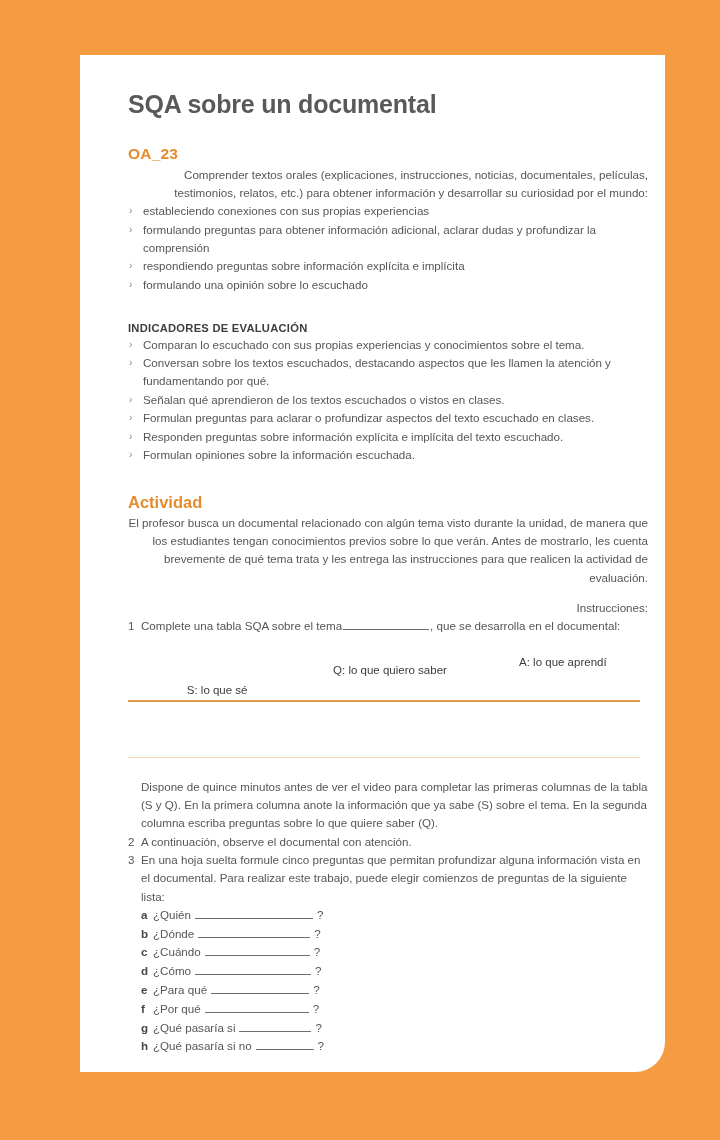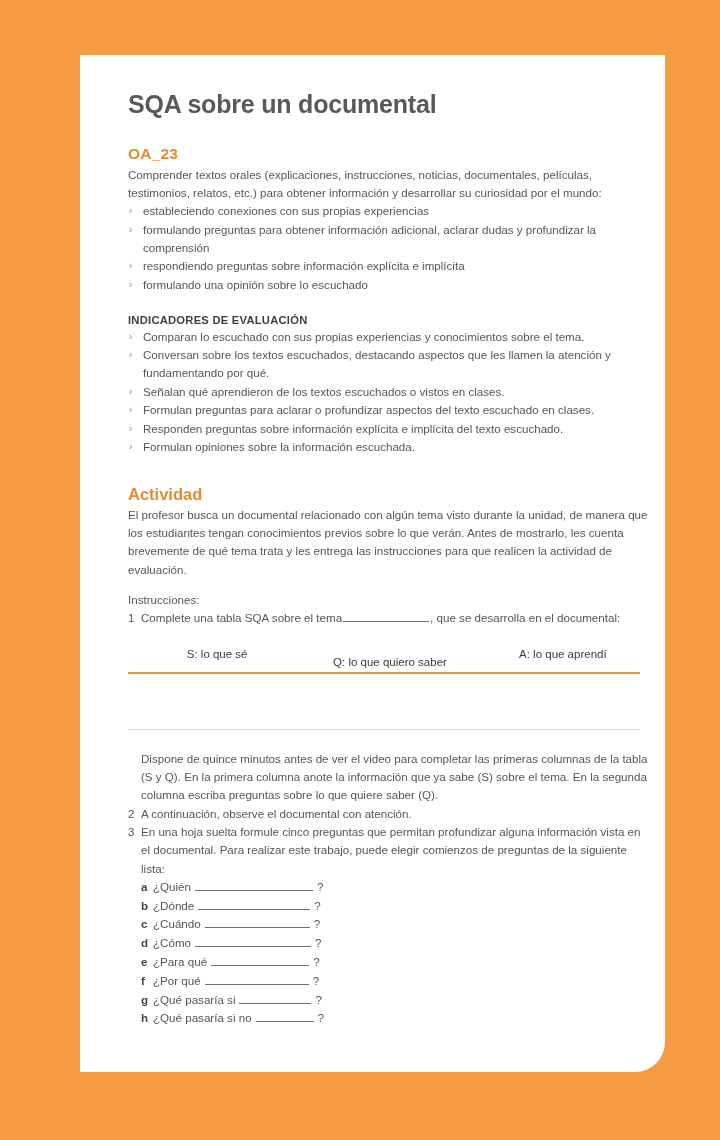--- a/index.html
+++ b/index.html
@@ -49,28 +49,28 @@
     font-weight: bold;
     color: #E58C2D;
     margin: 0 0 3px 0;
     letter-spacing: 0.2px;
   }
   .body-text {
     font-size: 11.6px;
     color: #56565A;
     line-height: 1.58;
     margin: 0;
-    text-align: left;
+    text-align: right;
   }
   .section-label {
     font-size: 11.2px;
     font-weight: bold;
     color: #3E3E42;
     letter-spacing: 0.25px;
-    margin: 0 0 2px 0;
+    margin: 8px 0 2px 0;
   }
   .act-title {
     font-size: 16.5px;
     font-weight: bold;
     color: #E58C2D;
     margin: 0 0 2px 0;
   }
 
   
   ul.chev {
@@ -132,21 +132,21 @@
   .sqa-head {
     display: flex;
     padding-left: 4px;
   }
   .sqa-head > div {
     font-size: 11.5px;
     color: #3B3B3F;
     text-align: center;
     padding-bottom: 4px;
   }
-  .sqa-col-s { flex: 0 0 33%; }
+  .sqa-col-s { flex: 0 0 33%; margin-top: 28px; }
   .sqa-col-q { flex: 0 0 34%; margin-top: 8px; }
   .sqa-col-a { flex: 0 0 33%; }
   .rule-strong {
     height: 0;
     border-top: 2px solid #E09A4E;
     width: 512px;
   }
   .sqa-body { height: 55px; }
   .rule-light {
     height: 0;

